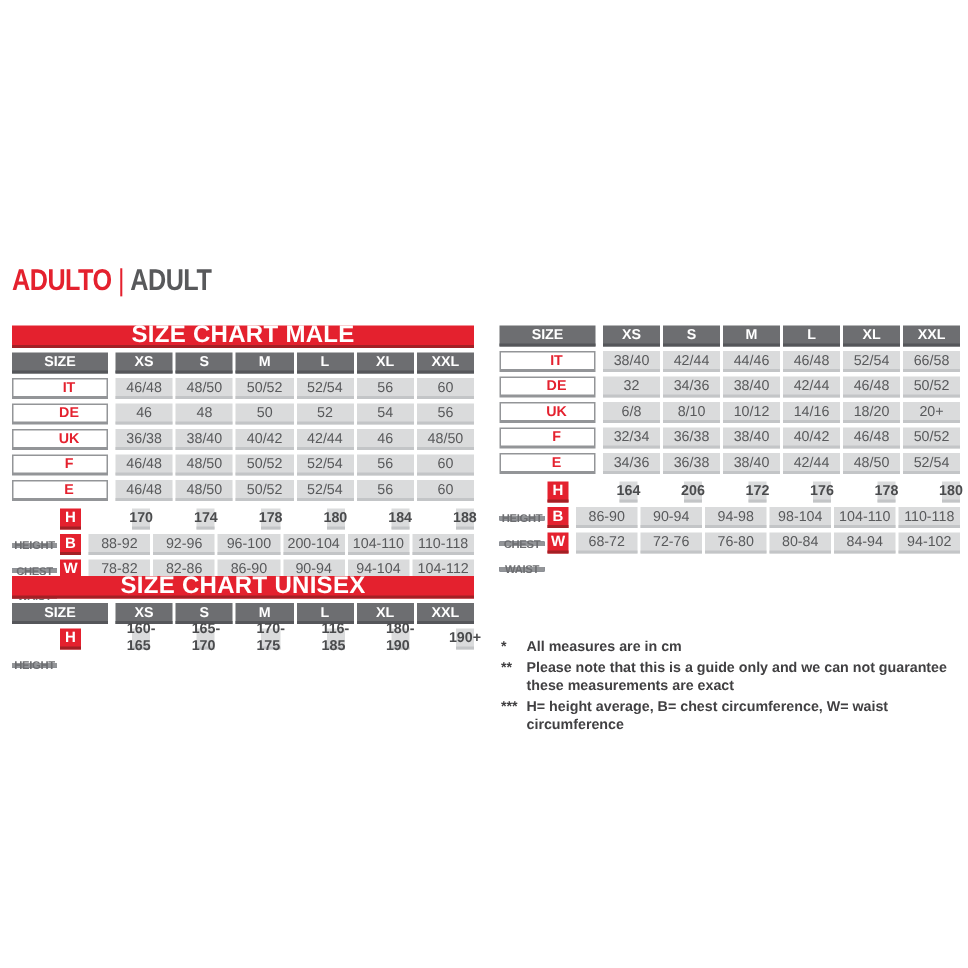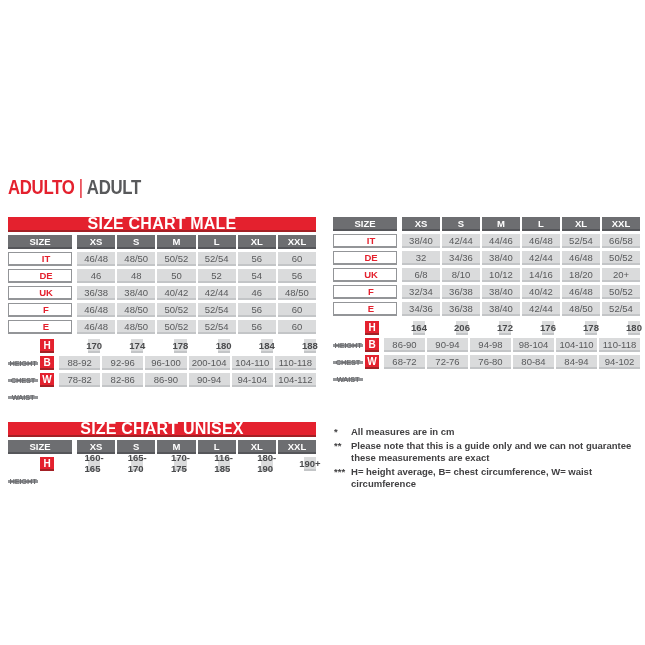--- a/index.html
+++ b/index.html
@@ -11,21 +11,21 @@
     position:absolute;left:8px;top:176px;font-size:20px;font-weight:bold;
     white-space:nowrap;transform:scaleX(.84);transform-origin:0 50%;letter-spacing:-.4px;
   }
   .pagetitle .tp{color:#E4212E;}
   .pagetitle .td{color:#E4212E;margin:0 5px;font-weight:normal;}
   .pagetitle .ts{color:#58595B;}
 
   .sizetable{position:absolute;width:308px;}
   .tbl-male{left:8px;top:217px;}
   .tbl-female{left:333px;top:217px;width:307px;}
-  .tbl-unisex{left:8px;top:422px;}
+  .tbl-unisex{left:8px;top:384px;}
 
   .ttl{
     height:15px;background:#E4212E;border-bottom:2px solid #A32025;box-sizing:border-box;
     color:#fff;font-weight:bold;font-size:16px;text-align:center;line-height:13px;
     margin-bottom:3px;letter-spacing:.2px;
   }
   .tr{display:flex;gap:2px;height:14px;margin-bottom:3px;}
   .gapbefore{margin-top:5px;}
   .cell{
     flex:1;display:flex;align-items:center;justify-content:center;

